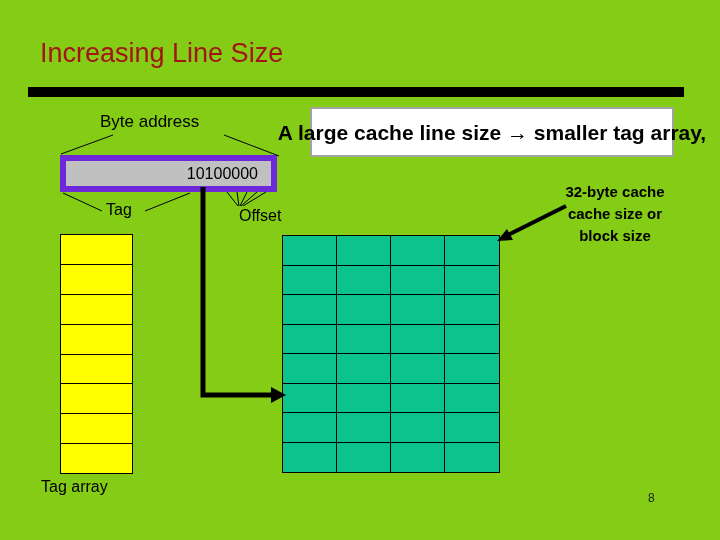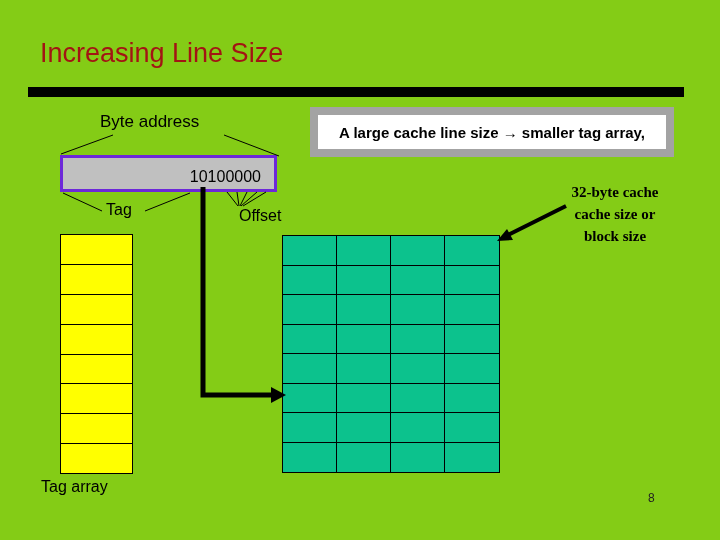--- a/index.html
+++ b/index.html
@@ -8,40 +8,40 @@
     font-family:"Liberation Sans", sans-serif; color:#000; overflow:hidden;
   }
   .title {
     position:absolute; left:40px; top:38px; margin:0;
     font-size:27px; font-weight:400; color:var(--accent, #a31414); white-space:nowrap;
   }
   .title-bar { position:absolute; left:28px; top:87px; width:656px; height:10px; background:#000; }
 
   .callout {
     position:absolute; left:310px; top:107px; width:364px; height:50px;
-    box-sizing:border-box; border:8px solid #a3a3a3; background:#fff;
+    box-sizing:border-box; border:2px solid #a3a3a3; background:#fff;
     display:flex; flex-direction:column; justify-content:center; align-items:center;
-    font-size:15px; font-weight:bold; line-height:19px; text-align:center; white-space:nowrap;
+    font-size:21px; font-weight:bold; line-height:19px; text-align:center; white-space:nowrap;
   }
 
   .byte-address-label { position:absolute; left:100px; top:112px; width:140px; text-align:left; font-size:17px; }
 
   .address-box {
     position:absolute; left:60px; top:155px; width:217px; height:37px;
-    box-sizing:border-box; background:var(--addr-color, #c0c0c0); border:3px solid #6d28d9;
+    box-sizing:border-box; background:var(--addr-color, #c0c0c0); border:6px solid #6d28d9;
     display:flex; align-items:flex-end; justify-content:flex-end;
     padding:0 13px 3px 0; font-size:16px;
   }
 
   .tag-label    { position:absolute; left:106px; top:201px; font-size:16px; }
   .offset-label { position:absolute; left:239px; top:207px; font-size:16px; }
 
   .annotation {
     position:absolute; left:545px; top:181px; width:140px;
-    text-align:center; font-size:15px; font-weight:bold; line-height:22px;font-family:Liberation Serif, serif;
+    text-align:center; font-size:15px; font-weight:bold; line-height:22px;
   }
 
   .tag-array {
     position:absolute; left:60px; top:234px; width:73px; height:240px;
     box-sizing:border-box; border:1.5px solid #000; background:var(--tag-color, #ffff00);
     display:flex; flex-direction:column;
   }
   .tag-cell { flex:1; border-bottom:1px solid #000; }
   .tag-cell.last-row { border-bottom:none; }
 

